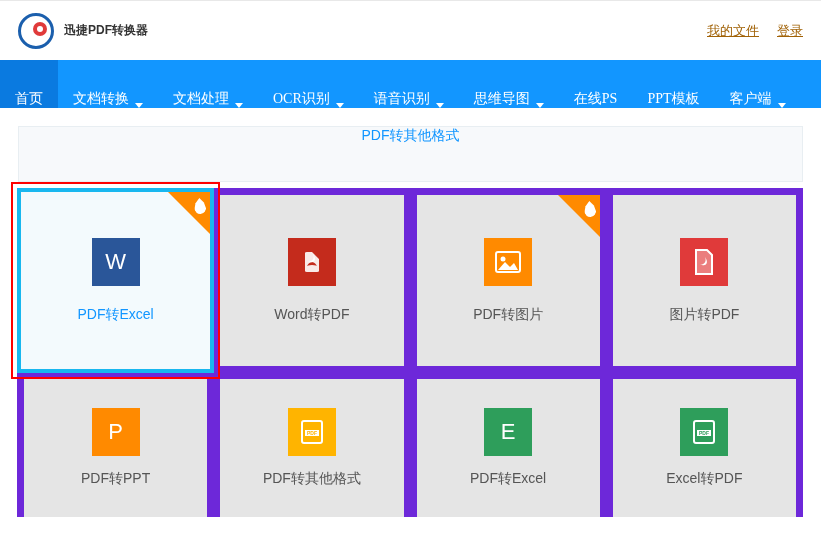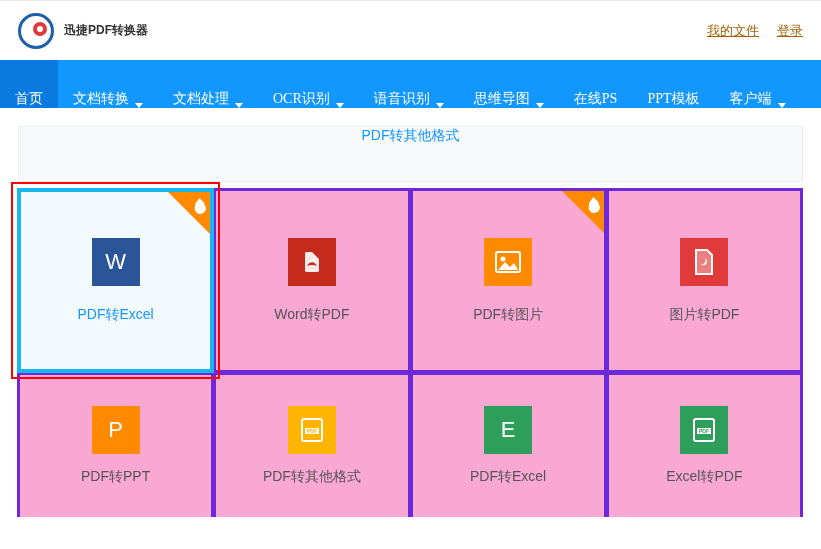--- a/index.html
+++ b/index.html
@@ -12,21 +12,21 @@
 .brand-name { font-size:12px; font-weight:600; color:#333; }
 .header-links { display:flex; gap:18px; font-size:13px; }
 .header-links a { color:#a16207; text-decoration:underline; cursor:pointer; }
 .nav { display:flex; background:#1296ff; height:48px; }
 .nav-item { padding:0 15px; display:flex; align-items:flex-end; gap:6px; color:#fff; font-size:14px; cursor:pointer;font-family:Liberation Serif, serif; }
 .nav-item.active { background:#0a7ae0; }
 .caret { width:0; height:0; border-left:4px solid transparent; border-right:4px solid transparent; border-top:5px solid #fff; }
 .main { padding:18px; }
 .category-bar { background:#f7f9fb; border:1px solid #e8eef2; height:56px; display:flex; align-items:flex-start; justify-content:center; color:#1296ff; font-size:14px; margin-bottom:7px; }
 .grid { display:grid; grid-template-columns:repeat(4,1fr); gap:0 0; }
-.card { position:relative; border:3px solid #6d28d9; margin-left:-1px; margin-top:-1px; height:185px; display:flex; flex-direction:column; align-items:center; justify-content:center; gap:20px; cursor:pointer; background:#f9a8d4; }
+.card { position:relative; border:7px solid #6d28d9; margin-left:-1px; margin-top:-1px; height:185px; display:flex; flex-direction:column; align-items:center; justify-content:center; gap:20px; cursor:pointer; background:#e5e5e5; }
 .card.selected { border:4px solid #18b7ef; background:#f3fafd; z-index:1; }
 .card.redbox { outline:2px solid #f00; outline-offset:4px; z-index:2; }
 .card-label { font-size:14px; color:#555; }
 .card.selected .card-label { color:#1296ff; }
 .hot { position:absolute; top:0; right:0; width:0; height:0; border-top:42px solid #ff8a00; border-left:42px solid transparent; }
 .hot::after { content:""; position:absolute; top:-36px; right:4px; width:12px; height:16px; background:#fff; border-radius:50% 50% 50% 50% / 60% 60% 40% 40%; transform:rotate(-5deg); clip-path:polygon(50% 0,85% 30%,100% 70%,80% 100%,20% 100%,0 70%,15% 30%); }
 .icon-box { width:48px; height:48px; display:flex; align-items:center; justify-content:center; color:#fff; font-size:22px; font-weight:500; position:relative; }
 .icon-w { background:#2a5699; }
 .icon-pdf { background:#c42b1c; }
 .icon-img { background:#ff8a00; }

